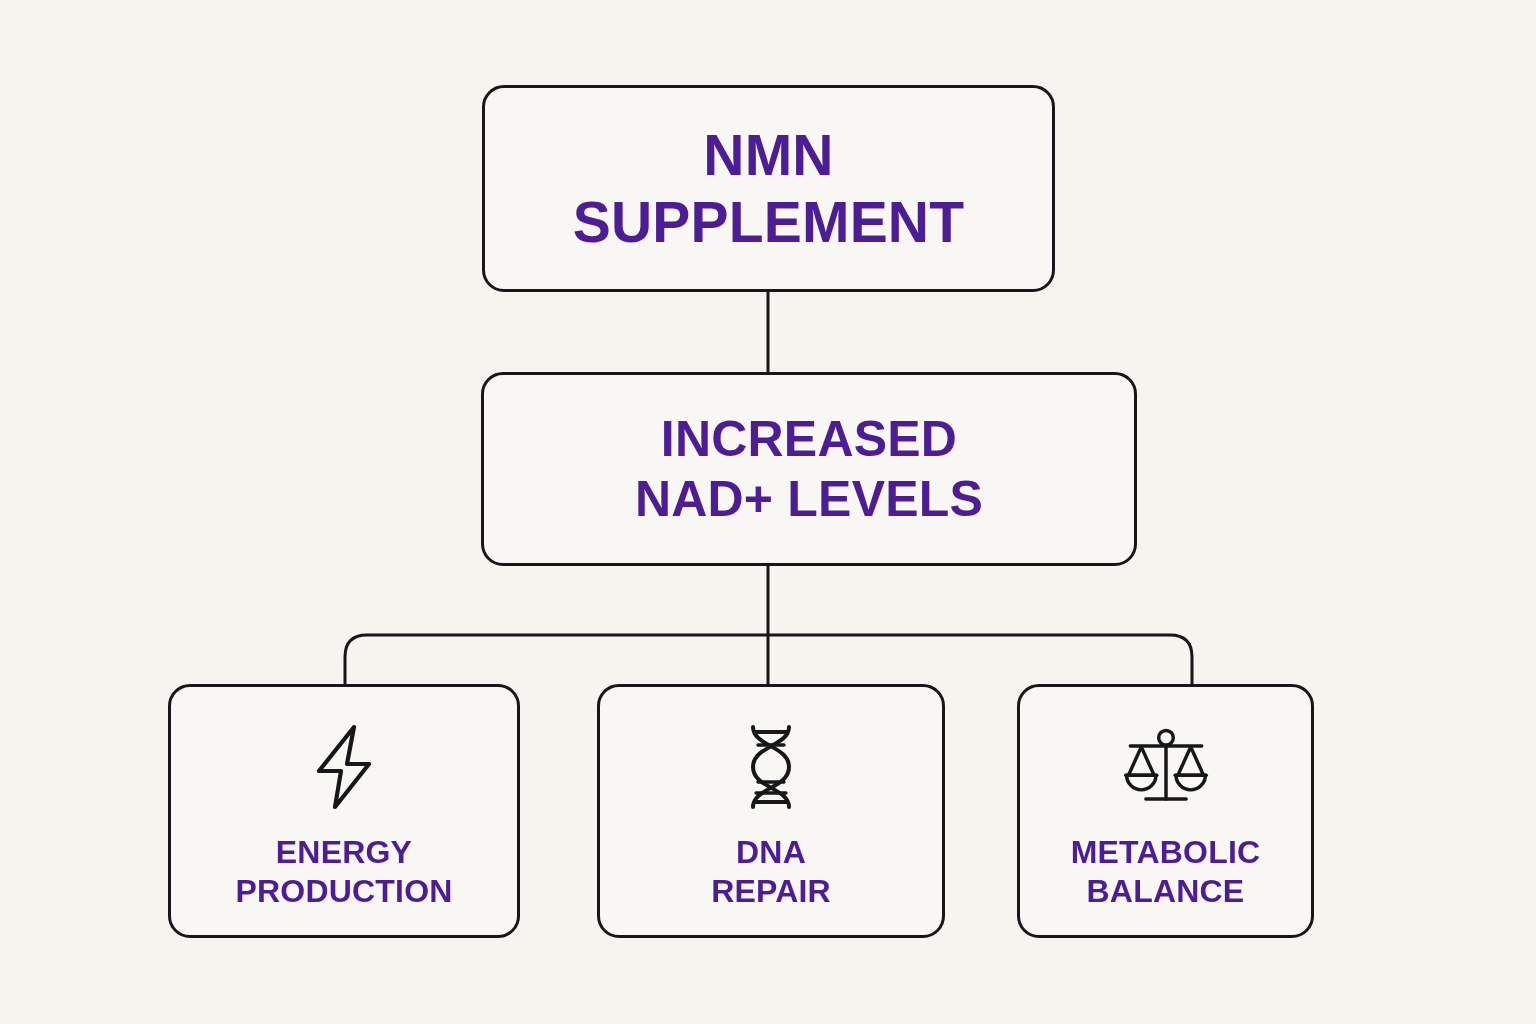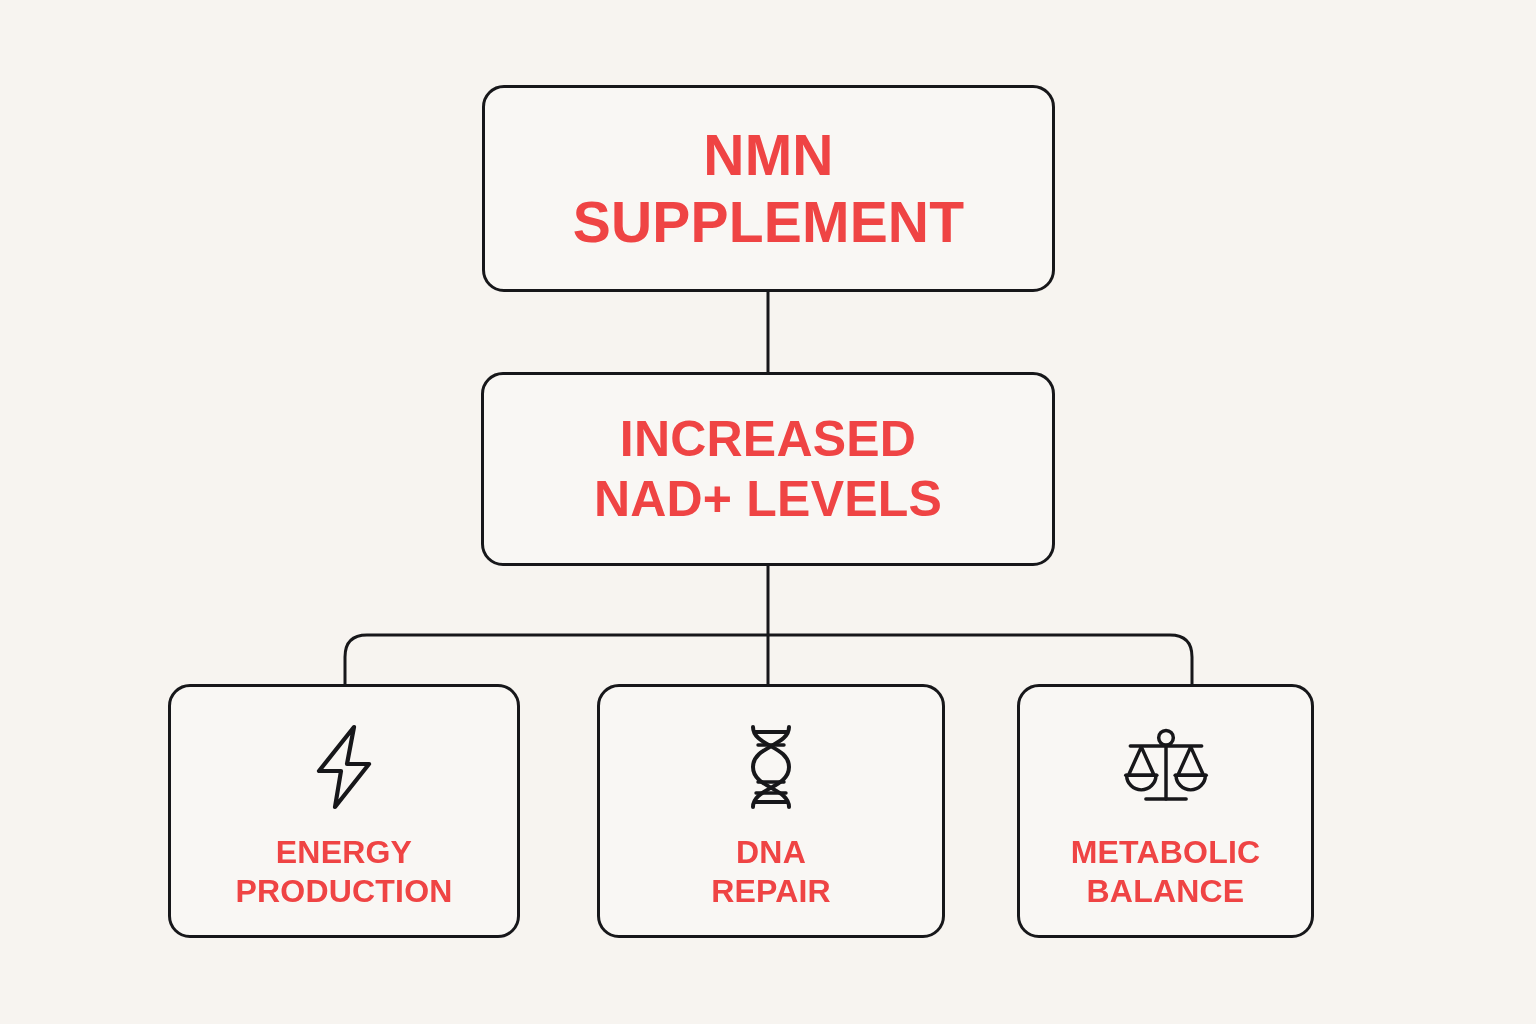--- a/index.html
+++ b/index.html
@@ -32,21 +32,21 @@
     position: absolute;
     box-sizing: border-box;
     background: #f9f7f4;
     border: 3px solid #17171a;
     border-radius: 22px;
     display: flex;
     flex-direction: column;
     align-items: center;
     justify-content: center;
     text-align: center;
-    color: #ef4444;
+    color: #4c1d95;
     z-index: 2;
   }
   .node-label {
     font-weight: bold;
     letter-spacing: 0.2px;
     white-space: pre-line;
   }
   
   #node-nmn {
     left: 482px;
@@ -55,21 +55,21 @@
     height: 207px;
   }
   #node-nmn .node-label {
     font-size: 57px;
     line-height: 1.16;
   }
   
   #node-nad {
     left: 481px;
     top: 372px;
-    width: 574px;
+    width: 656px;
     height: 194px;
   }
   #node-nad .node-label {
     font-size: 50px;
     line-height: 1.2;
   }
   
   .leaf {
     top: 684px;
     height: 254px;

